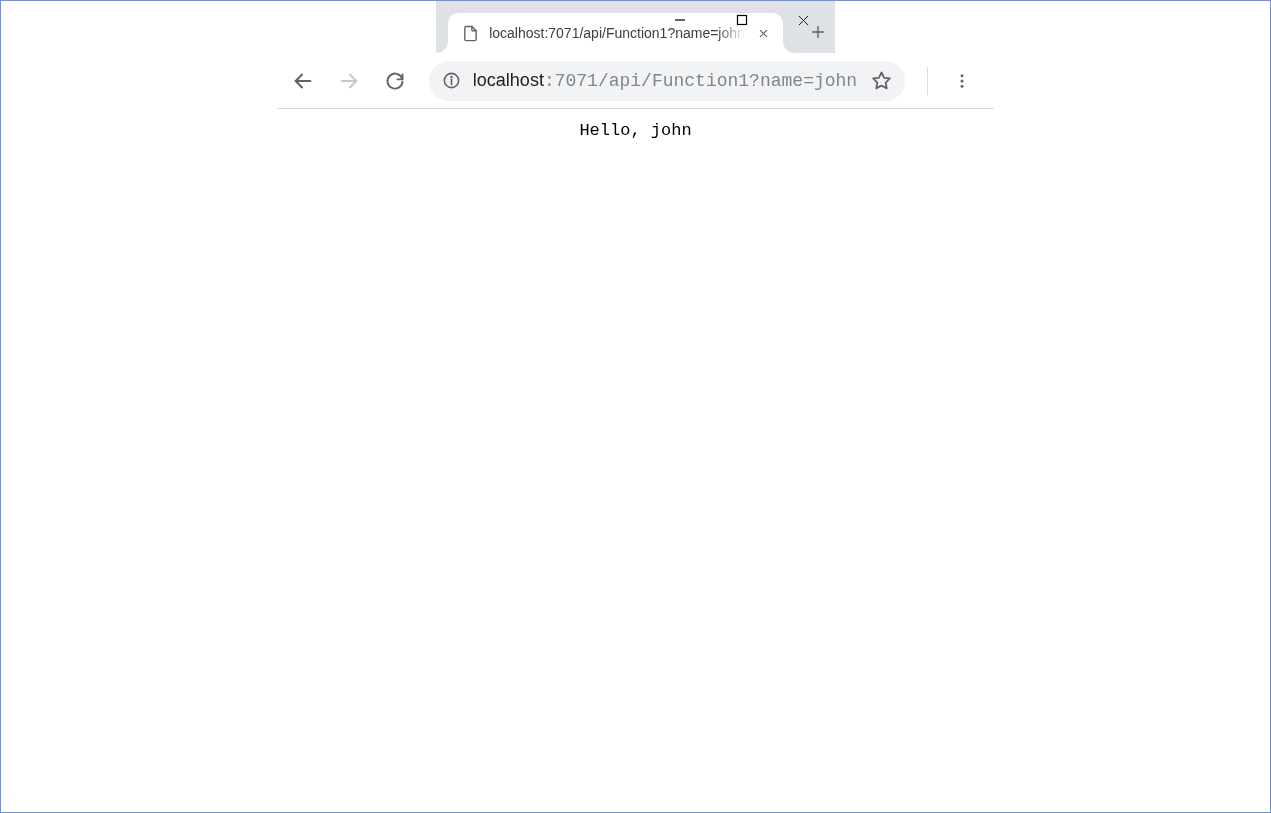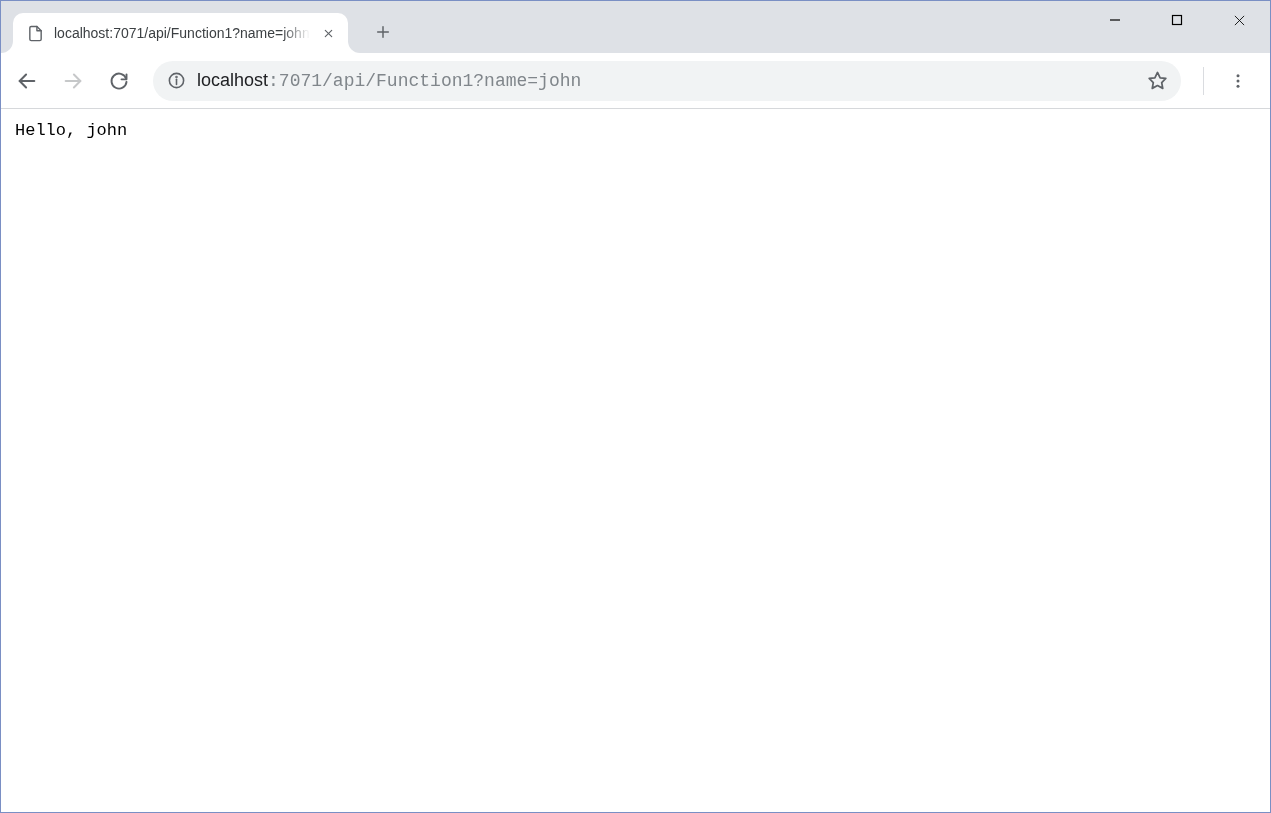--- a/index.html
+++ b/index.html
@@ -10,20 +10,21 @@
       font-family: "Segoe UI", Arial, sans-serif;
       overflow: hidden;
       border: 1px solid #7A8FC4;
     }
     .window {
       width: 100%;
       height: 100%;
       display: flex;
       flex-direction: column;
       background: #fff;
+      align-items: center;
     }
     .tabstrip {
       height: 52px;
       background: #DEE1E6;
       display: flex;
       align-items: flex-end;
       position: relative;
       padding-left: 12px;
     }
     .tab {

